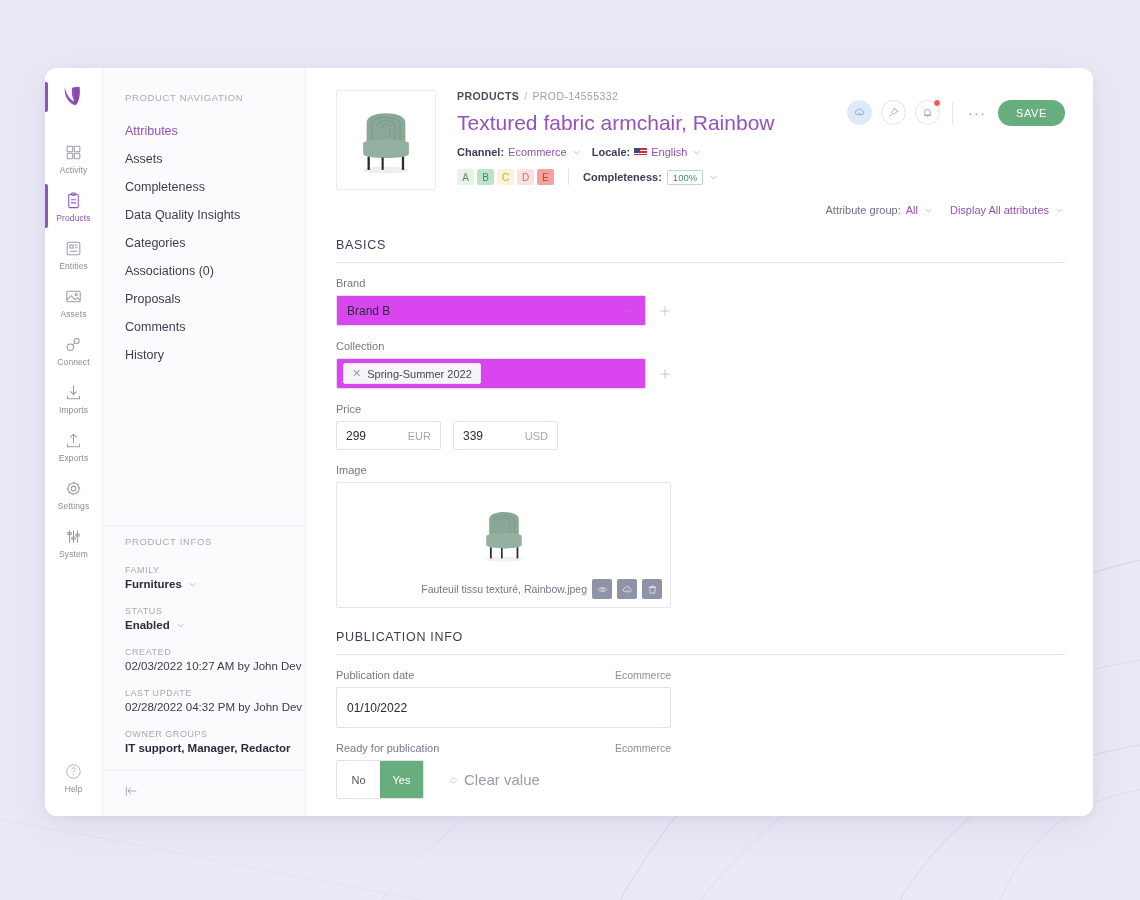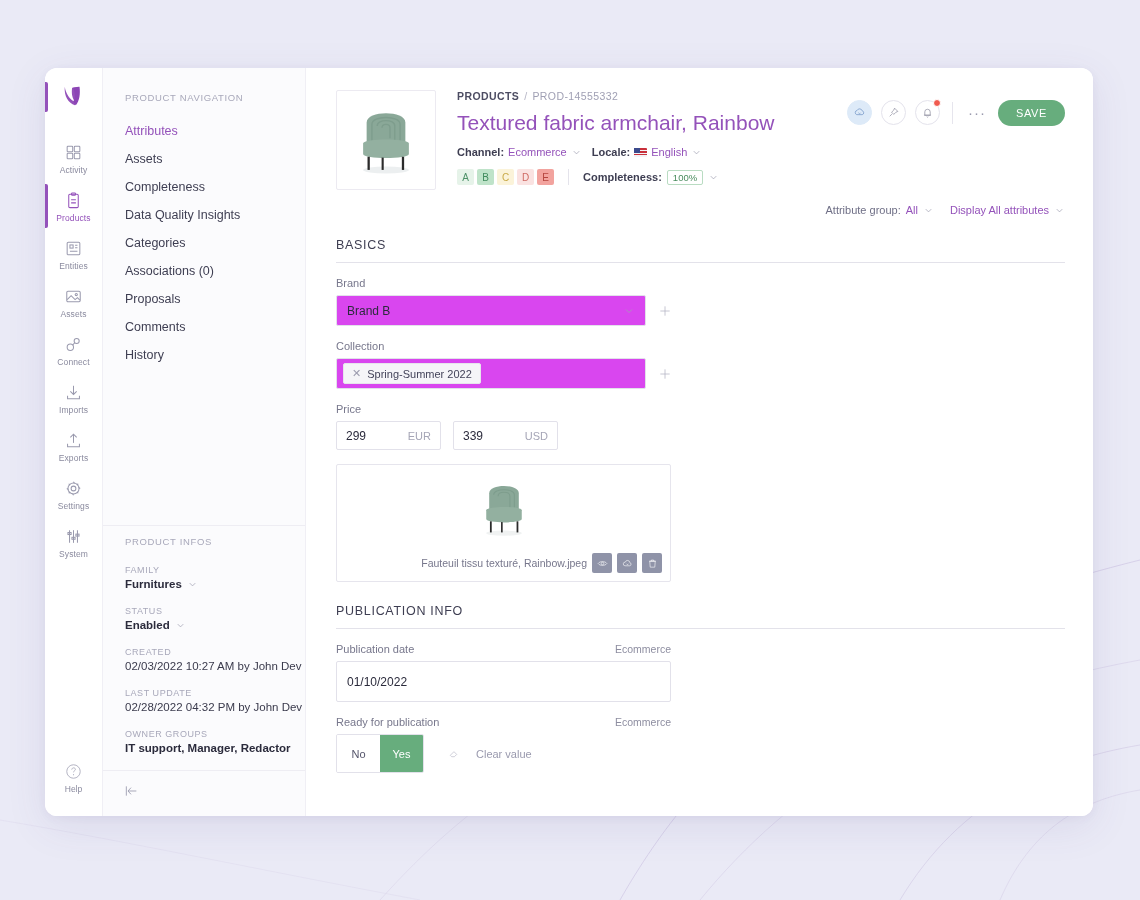--- a/index.html
+++ b/index.html
@@ -205,21 +205,21 @@
   .tag .x { color: #9b9bae; font-size: 11px; cursor: pointer; }
   .price-row { display: flex; gap: 12px; }
   .price-box {
     width: 105px; height: 29px; border: 1px solid #e2e1ea; border-radius: 2px;
     display: flex; align-items: center; padding: 0 9px; font-size: 12px; color: #2b2b3c;
   }
   .price-box .cur { margin-left: auto; color: #a5a5b6; font-size: 11px; }
 
   .img-box {
     width: 335px; border: 1px solid #e6e5ed; border-radius: 2px; background: #fff;
-    padding: 4px 0 0; position: relative;
+    padding: 12px 0 0; position: relative;
   }
   .img-preview { height: 78px; display: flex; align-items: center; justify-content: center; }
   .img-footer {
     display: flex; align-items: center; justify-content: flex-end; gap: 5px;
     padding: 6px 8px 8px; font-size: 10.5px; color: #77778c;
   }
   .img-act {
     width: 20px; height: 20px; background: #8f93a8; border-radius: 2px;
     display: flex; align-items: center; justify-content: center; cursor: pointer;
   }
@@ -228,21 +228,21 @@
   .date-input {
     width: 335px; height: 41px; border: 1px solid #e2e1ea; border-radius: 2px;
     display: flex; align-items: center; padding: 0 10px; font-size: 12px; color: #2b2b3c;
   }
   .toggle { display: flex; border: 1px solid #e2e1ea; border-radius: 2px; overflow: hidden; height: 39px; }
   .toggle div {
     width: 43px; display: flex; align-items: center; justify-content: center;
     font-size: 11px; color: #55556b; cursor: pointer; background: #fff;
   }
   .toggle div.on { background: #67ad7d; color: #fff; }
-  .clear-val { display: flex; align-items: center; gap: 17px; font-size: 11px; color: #9a9aae; cursor: pointer; margin-left: 12px; }
+  .clear-val { display: flex; align-items: center; gap: 5px; font-size: 15px; color: #9a9aae; cursor: pointer; margin-left: 12px; }
   .clear-val svg { width: 11px; height: 11px; stroke: #b0b0c0; fill: none; stroke-width: 1.3; }
 </style>
 </head>
 <body>
 
 <svg class="bg-deco" viewBox="0 0 1140 900" preserveAspectRatio="none">
   <path d="M620 900 C 700 760, 820 640, 1140 560" stroke="#cfc6e4" stroke-width="1" fill="none" opacity=".7"></path>
   <path d="M700 900 C 790 790, 920 700, 1140 660" stroke="#d6cee8" stroke-width="1" fill="none" opacity=".6"></path>
   <path d="M380 900 C 470 800, 560 740, 700 700" stroke="#d8d2e8" stroke-width="1" fill="none" opacity=".5"></path>
   <path d="M900 900 C 960 800, 1050 760, 1140 745" stroke="#cdc4e2" stroke-width="1" fill="none" opacity=".55"></path>
@@ -566,20 +566,21 @@
             <span class="cur">EUR</span>
           </div>
           <div class="price-box">
             <span>339</span>
             <span class="cur">USD</span>
           </div>
         </div>
       </div>
 
       <div class="field">
+        <div class="field-lbl">Image</div>
         <div class="img-box">
           <div class="img-preview">
             <svg viewBox="0 0 100 100" width="74" height="74">
               <ellipse cx="50" cy="84" rx="24" ry="3.5" fill="#f0f2f2"></ellipse>
               <path d="M30 30 C30 17, 70 17, 70 30 L70 56 L30 56 Z" fill="#8aa898"></path>
               <path d="M36 32 C36 23, 64 23, 64 32 L64 51" fill="none" stroke="#7e9d8d" stroke-width="1.4"></path>
               <path d="M42 34 C42 27, 58 27, 58 34 L58 49" fill="none" stroke="#7e9d8d" stroke-width="1.4"></path>
               <path d="M26 53 C26 47, 74 47, 74 53 L74 65 C74 71, 26 71, 26 65 Z" fill="#93b0a0"></path>
               <rect x="31" y="68" width="2.4" height="15" fill="#2b2b2b"></rect>
               <rect x="67" y="68" width="2.4" height="15" fill="#2b2b2b"></rect>

